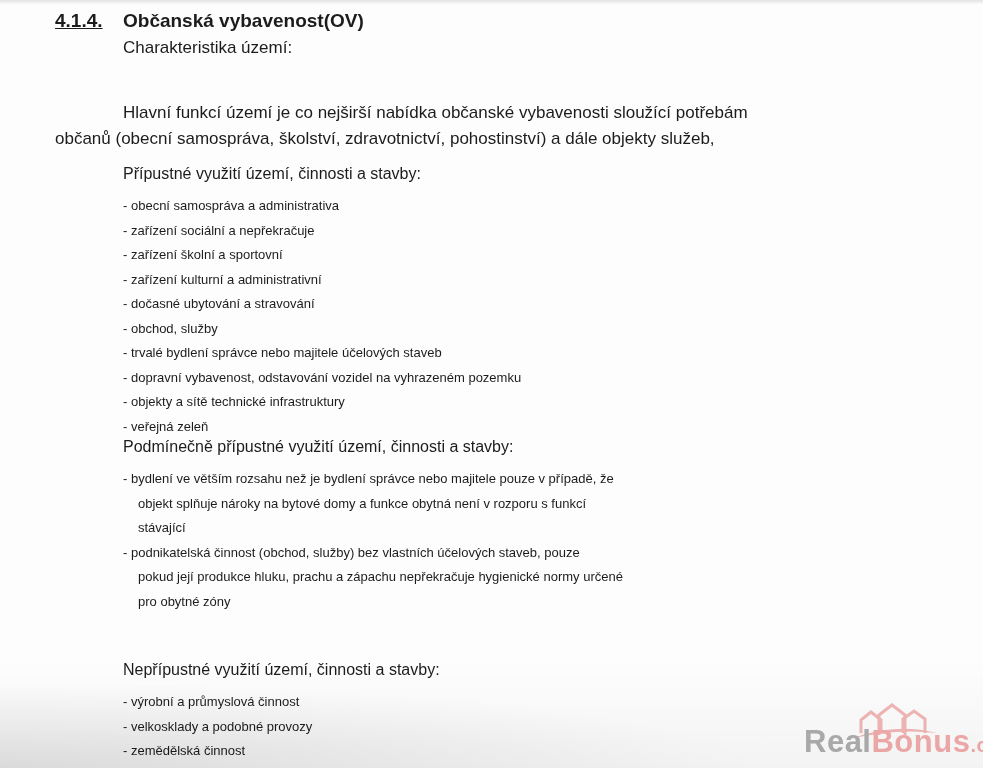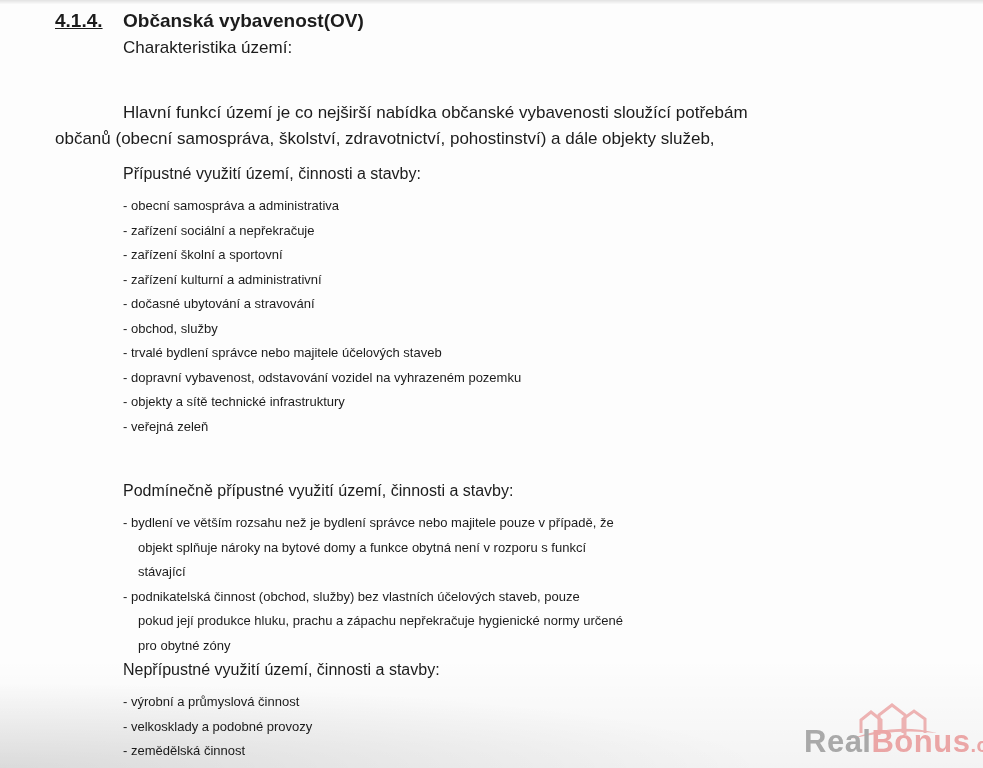--- a/index.html
+++ b/index.html
@@ -38,21 +38,21 @@
     font-weight:normal;font-size:17px;line-height:24px;white-space:nowrap;
   }
   .intro{
     position:absolute;left:55px;top:62px;right:30px;
     font-size:17px;line-height:25.6px;
   }
   .intro .line{white-space:nowrap;}
   .intro .line.first{padding-left:68px;margin-top:38px;}
   .section{position:absolute;left:123px;right:20px;}
   .sec-a{top:161px;}
-  .sec-b{top:478px;}
+  .sec-b{top:434px;}
   .sec-c{top:657px;}
   .list-heading{
     font-weight:normal;font-size:16px;line-height:25px;
     margin:0 0 8px 0;white-space:nowrap;
   }
   .list{font-size:13px;line-height:24.5px;}
   .list .li{white-space:nowrap;}
   .list .li.cont{padding-left:15px;}
   .watermark{
     position:absolute;left:798px;top:698px;width:185px;height:70px;

